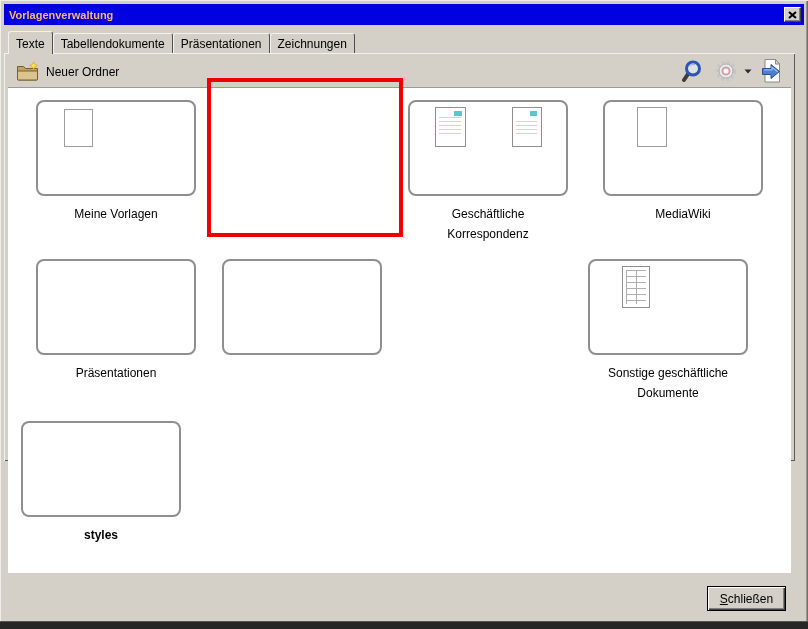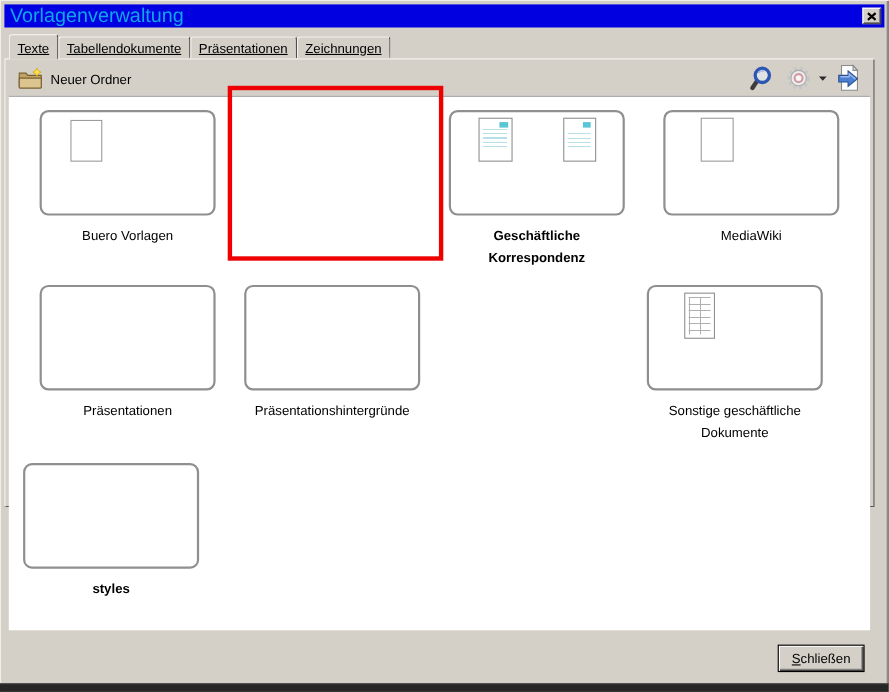--- a/index.html
+++ b/index.html
@@ -4,46 +4,46 @@
 <style>
   html,body{margin:0;padding:0;background:#fff;}
   *{font-family:"Liberation Sans",sans-serif;}
   .window{position:relative;width:808px;height:629px;background:#d4d0c8;overflow:hidden;
     box-shadow:inset 1px 1px 0 #f0eee9, inset -1px 0 0 #6f6f6f, inset -2px 0 0 #9b9890;}
   .bottom-edge{position:absolute;left:0;right:0;bottom:0;height:7px;background:#262626;
     border-top:1px solid #555;}
   
   .titlebar{position:absolute;left:4px;top:4px;right:4px;height:21px;background:#0000e0;
     display:flex;align-items:center;}
-  .titlebar .title{color:#0ea5e9;font-size:18px;font-weight:normal;padding-left:5px;flex:1;
+  .titlebar .title{color:#fdba74;font-size:11px;font-weight:bold;padding-left:5px;flex:1;
     white-space:nowrap;}
   .close-btn{width:17px;height:15px;margin-right:3px;background:#d4d0c8;border:1px solid #404040;
     border-top-color:#fff;border-left-color:#fff;box-shadow:inset -1px -1px 0 #808080;
     display:flex;align-items:center;justify-content:center;padding:0;cursor:default;}
   
-  .tabs{position:absolute;left:8px;top:31px;display:flex;align-items:flex-end;z-index:5;text-decoration:underline;}
+  .tabs{position:absolute;left:8px;top:31px;display:flex;align-items:flex-end;z-index:5;}
   .tab{box-sizing:border-box;height:20px;padding:3px 7px 0 7px;font-size:12px;color:#000;
     background:#d4d0c8;border-top:1px solid #f4f2ee;border-left:1px solid #f4f2ee;
     border-right:1px solid #4d4d4d;border-top-left-radius:3px;border-top-right-radius:3px;
     white-space:nowrap;cursor:default;}
   .tab.active{height:23px;padding-top:5px;margin-bottom:-1px;z-index:6;position:relative;}
   
   .tabpage{position:absolute;left:4px;top:53px;width:791px;height:408px;background:#d4d0c8;
     box-sizing:border-box;box-shadow:inset 1px 1px 0 #f4f2ee, inset -1px -1px 0 #5a5a5a;}
   
   .tb-newfolder{position:absolute;left:10px;top:6px;display:flex;align-items:center;gap:7px;
     background:none;border:none;padding:2px;font-size:12px;color:#000;cursor:default;}
   .tb-right{position:absolute;right:10px;top:4px;display:flex;align-items:center;gap:6px;}
   .tb-btn{background:none;border:none;padding:1px;display:flex;align-items:center;cursor:default;}
   
   .list{position:absolute;left:4px;top:34px;width:783px;height:485px;background:#fff;
     border-top:1px solid #9a9a9a;}
   .cell{position:absolute;width:186px;cursor:default;}
   .cell-0{left:23px;top:100px;}  .cell-1{left:209px;top:100px;}
-  .cell-2{left:395px;top:100px;font-weight:bold;} .cell-3{left:590px;top:100px;}
+  .cell-2{left:395px;top:100px;} .cell-3{left:590px;top:100px;}
   .cell-4{left:23px;top:259px;}  .cell-5{left:209px;top:259px;}
   .cell-6{left:395px;top:259px;} .cell-7{left:575px;top:259px;}
   .cell-8{left:8px;top:421px;font-weight:bold;}
   .card{position:relative;width:160px;height:96px;margin:0 auto;background:#fff;
     border:2px solid #8f8f8f;border-radius:8px;box-sizing:border-box;}
   .cell-label{width:154px;margin:8px auto 0;text-align:center;font-size:12px;line-height:20px;
     color:#000;overflow-wrap:break-word;}
   
   .thumb{position:absolute;background:#fff;border:1px solid #8f8f8f;box-sizing:border-box;}
   .thumb.blank{border-color:#9c9c9c;}
@@ -153,42 +153,41 @@
       </button>
     </div>
 
     <div class="list"></div>
   </div>
 
   <div class="cell cell-0">
     <div class="card">
         <div class="thumb blank" style="left: 26px; top: 7px; width: 29px; height: 38px;"></div>
       </div>
-    <div class="cell-label">Buero Vorlagen</div>
+    <div class="cell-label">Meine Vorlagen</div>
   </div>
   <div class="cell cell-2">
     <div class="card">
         <div class="thumb letter-blue" style="left: 25px; top: 5px; width: 31px; height: 40px;"></div>
         <div class="thumb letter-blue2" style="left: 102px; top: 5px; width: 30px; height: 40px;"></div>
       </div>
     <div class="cell-label">Geschäftliche Korrespondenz</div>
   </div>
   <div class="cell cell-3">
     <div class="card">
         <div class="thumb blank" style="left: 32px; top: 5px; width: 30px; height: 40px;"></div>
       </div>
     <div class="cell-label">MediaWiki</div>
   </div>
   <div class="cell cell-4">
     <div class="card"></div>
     <div class="cell-label">Präsentationen</div>
   </div>
   <div class="cell cell-5">
     <div class="card"></div>
-    <div class="cell-label">Präsentationshintergründe</div>
   </div>
   <div class="cell cell-7">
     <div class="card">
         <div class="thumb table-doc" style="left: 32px; top: 5px; width: 28px; height: 42px;"></div>
       </div>
     <div class="cell-label">Sonstige geschäftliche Dokumente</div>
   </div>
   <div class="cell cell-8">
     <div class="card"></div>
     <div class="cell-label">styles</div>

